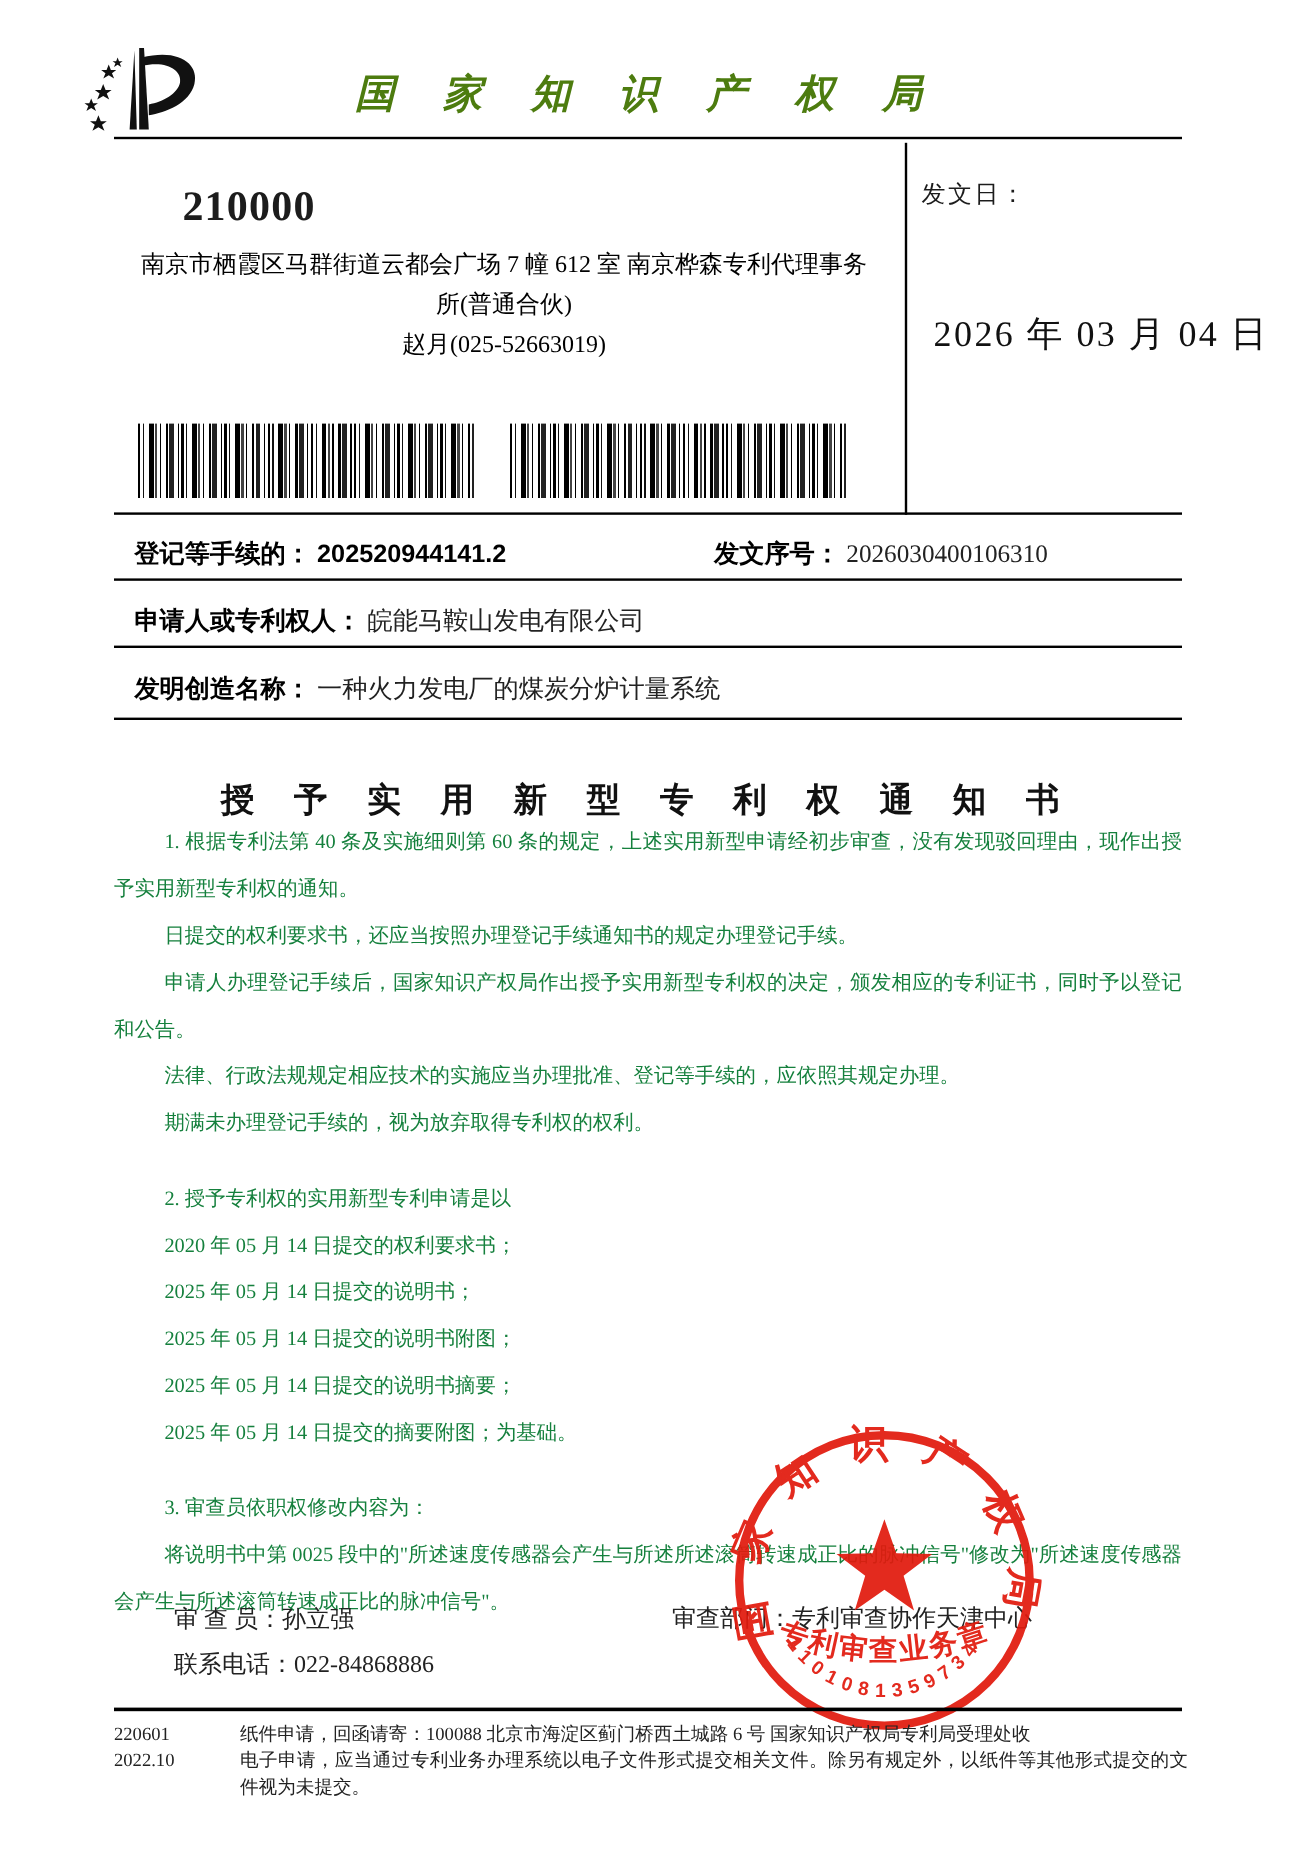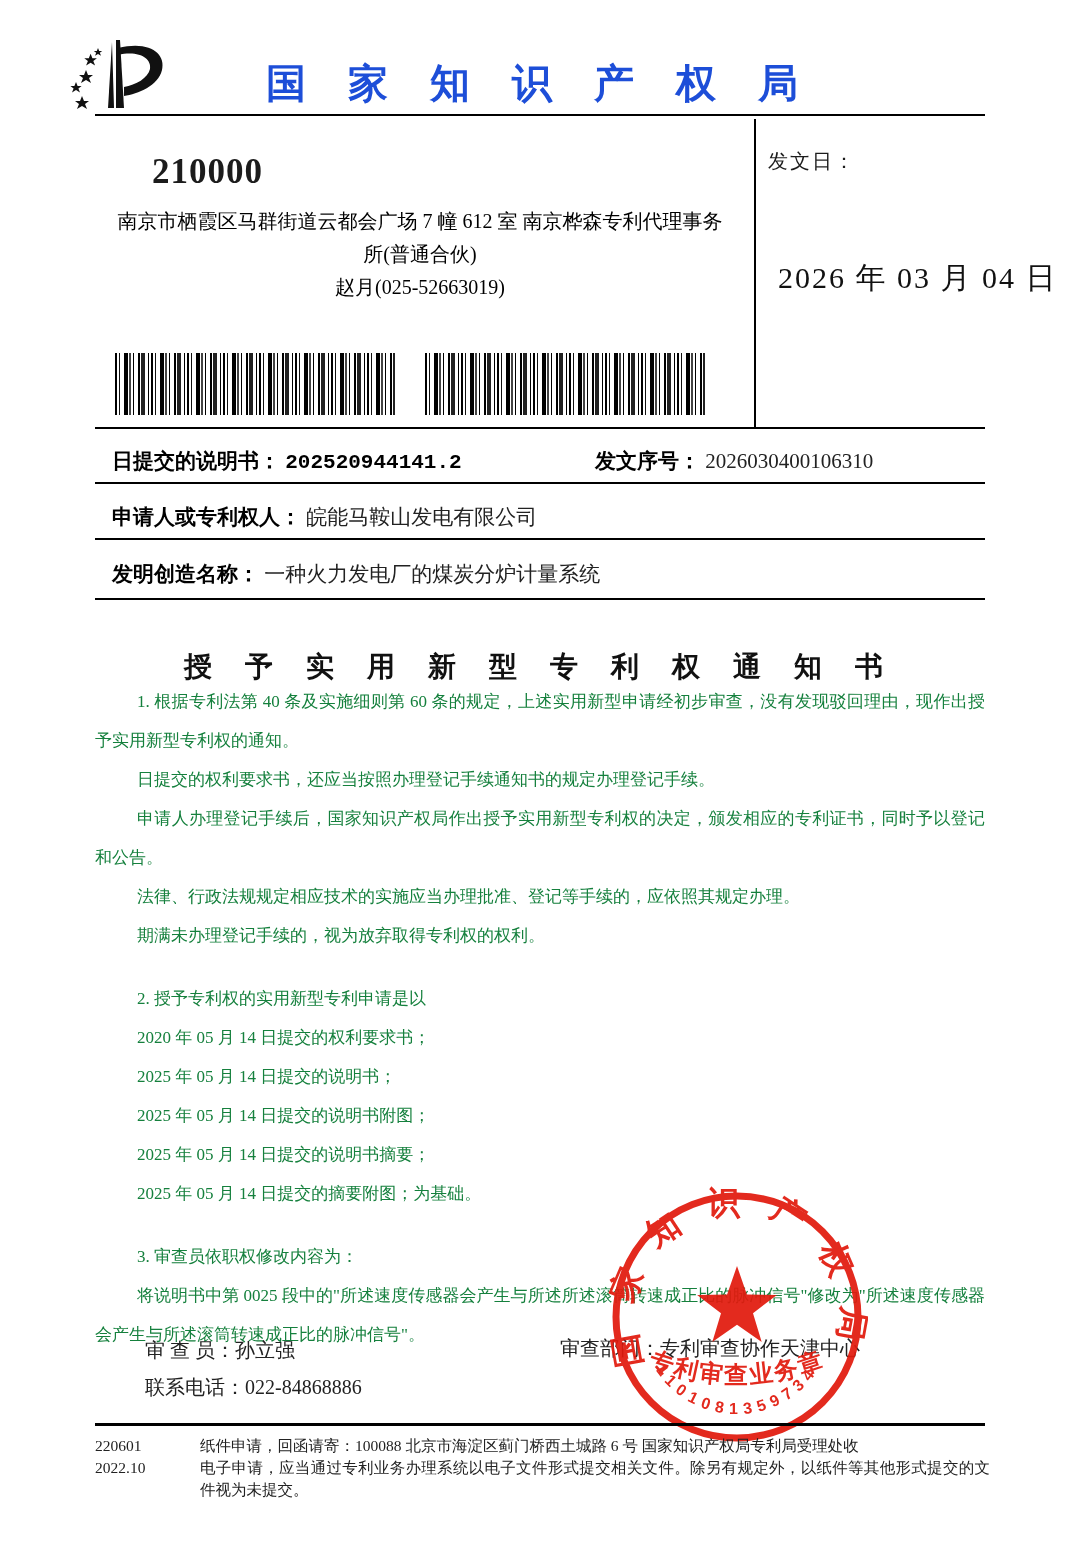--- a/index.html
+++ b/index.html
@@ -2,39 +2,39 @@
 <html><head>
 <meta charset="utf-8">
 <style>
   html,body{margin:0;padding:0;background:#fff;}
   .page{position:relative;width:1080px;height:1549px;background:#fff;overflow:hidden;
         font-family:"Liberation Serif","DejaVu Serif",serif;color:#1c1c1c;}
   .abs{position:absolute;}
   .rule{position:absolute;background:#000;}
   
   .office-title{position:absolute;top:56px;left:0;width:100%;text-align:center;
-    font-size:40px;font-weight:600;letter-spacing:16px;color:#1d4ed8;}
+    font-size:33px;font-weight:600;letter-spacing:16px;color:#4d7c0f;font-style:italic;}
   .postal{position:absolute;left:152px;top:152px;font-size:35px;font-weight:700;
     font-family:"Liberation Serif",serif;letter-spacing:1px;}
   .addr{position:absolute;left:110px;top:205px;width:620px;text-align:center;
     font-size:20px;line-height:33px;color:#000000;}
   .vline{position:absolute;left:754px;top:119px;width:2px;height:310px;background:#000;}
   .datelabel{position:absolute;left:768px;top:148px;font-size:20px;letter-spacing:2px;}
   .dateval{position:absolute;left:778px;top:258px;font-size:30px;letter-spacing:2px;color:#111;}
   
   .barcode{position:absolute;top:353px;width:280px;height:62px;
     background:repeating-linear-gradient(90deg,
       #000 0 2px,#fff 2px 4px,#111 4px 5px,#fff 5px 9px,#000 9px 13px,#fff 13px 14px,
       #444 14px 16px,#fff 16px 18px,#000 18px 19px,#fff 19px 23px,#000 23px 25px,
       #fff 25px 26px,#222 26px 30px,#fff 30px 33px,#000 33px 34px,#fff 34px 36px);}
   
   .frow{position:absolute;left:112px;font-size:21px;white-space:nowrap;}
   .flabel{font-family:"Liberation Sans","DejaVu Sans",sans-serif;font-weight:700;color:#000;}
   .fval{color:#222;}
-  .fval.bold{font-weight:700;color:#000;font-family:Liberation Mono, monospace;}
+  .fval.bold{font-weight:700;color:#000;font-family:Liberation Sans, sans-serif;}
   
   .notice-title{position:absolute;top:648px;left:0;width:100%;text-align:center;
     font-size:28px;font-weight:700;letter-spacing:13px;color:#111;}
   .body{position:absolute;left:95px;top:682px;width:890px;font-size:17px;
     line-height:39px;color:#15803d;text-align:justify;}
   .body p{margin:0;text-indent:42px;}
   .gap{height:24px;}
   
   .signoff{position:absolute;left:145px;top:1332px;font-size:20px;line-height:37px;color:#222;}
   .dept{position:absolute;left:560px;top:1335px;font-size:20px;color:#222;white-space:nowrap;}
@@ -81,21 +81,21 @@
 
   <div class="datelabel">发文日：</div>
   <div class="dateval">2026 年 03 月 04 日</div>
 
   <div class="barcode" style="left:115px;"></div>
   <div class="barcode" style="left:425px;"></div>
 
   <div class="rule" style="left:95px;top:427px;width:890px;height:2px;"></div>
 
   <div class="frow" style="top:447px;">
-    <span class="flabel">日提交的说明书：</span>
+    <span class="flabel">登记等手续的：</span>
     <span class="fval bold">202520944141.2</span>
   </div>
   <div class="frow" style="left:595px;top:447px;">
     <span class="flabel">发文序号：</span>
     <span class="fval">2026030400106310</span>
   </div>
   <div class="rule" style="left:95px;top:482px;width:890px;height:2px;"></div>
 
   <div class="frow" style="top:503px;">
     <span class="flabel">申请人或专利权人：</span>

